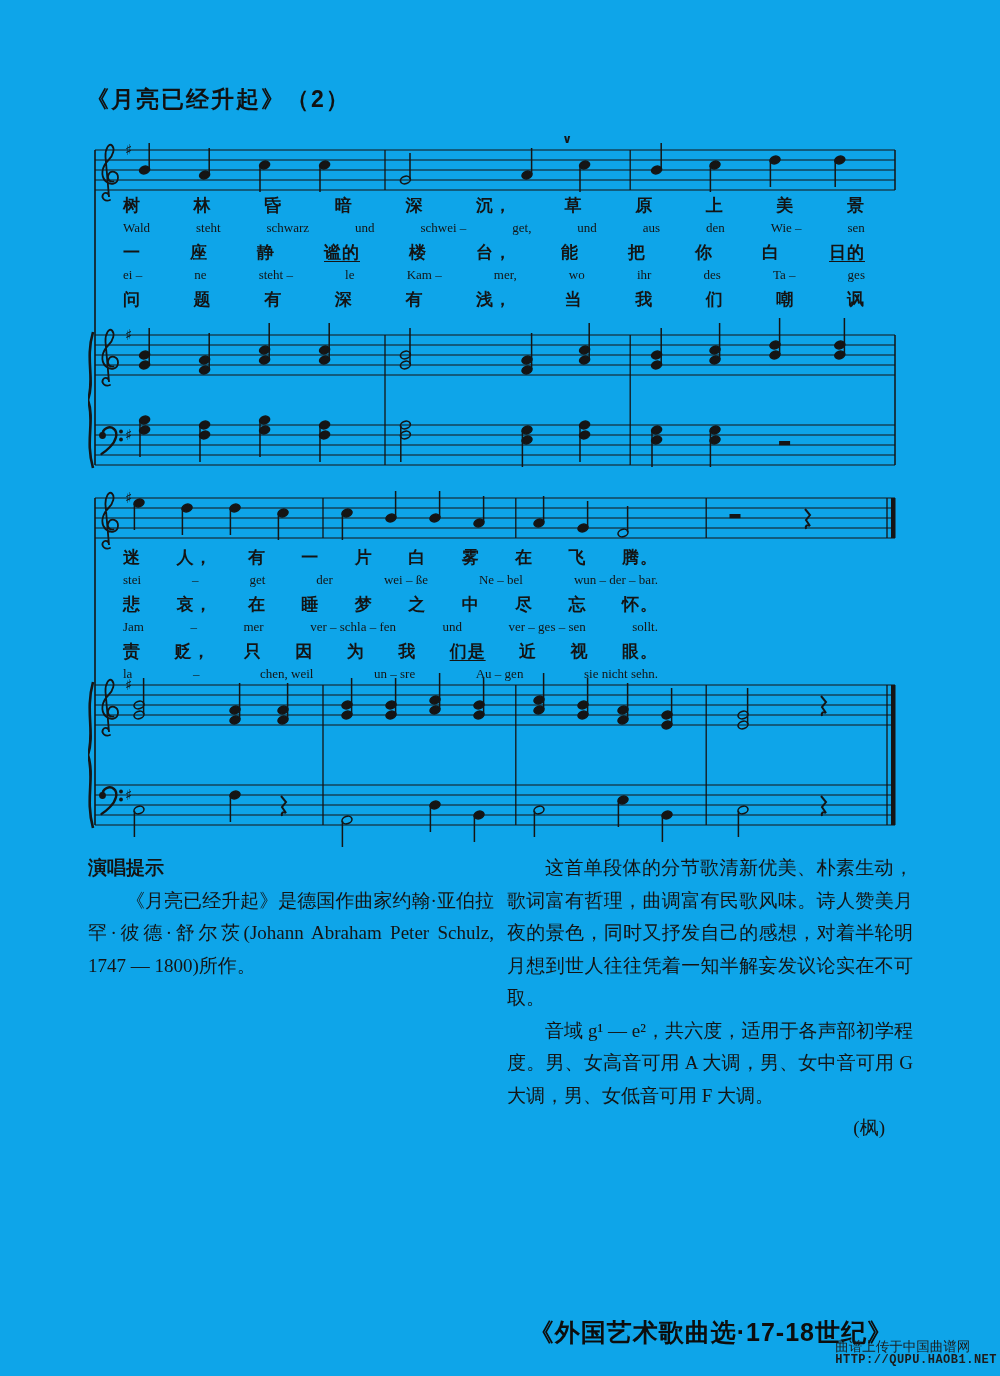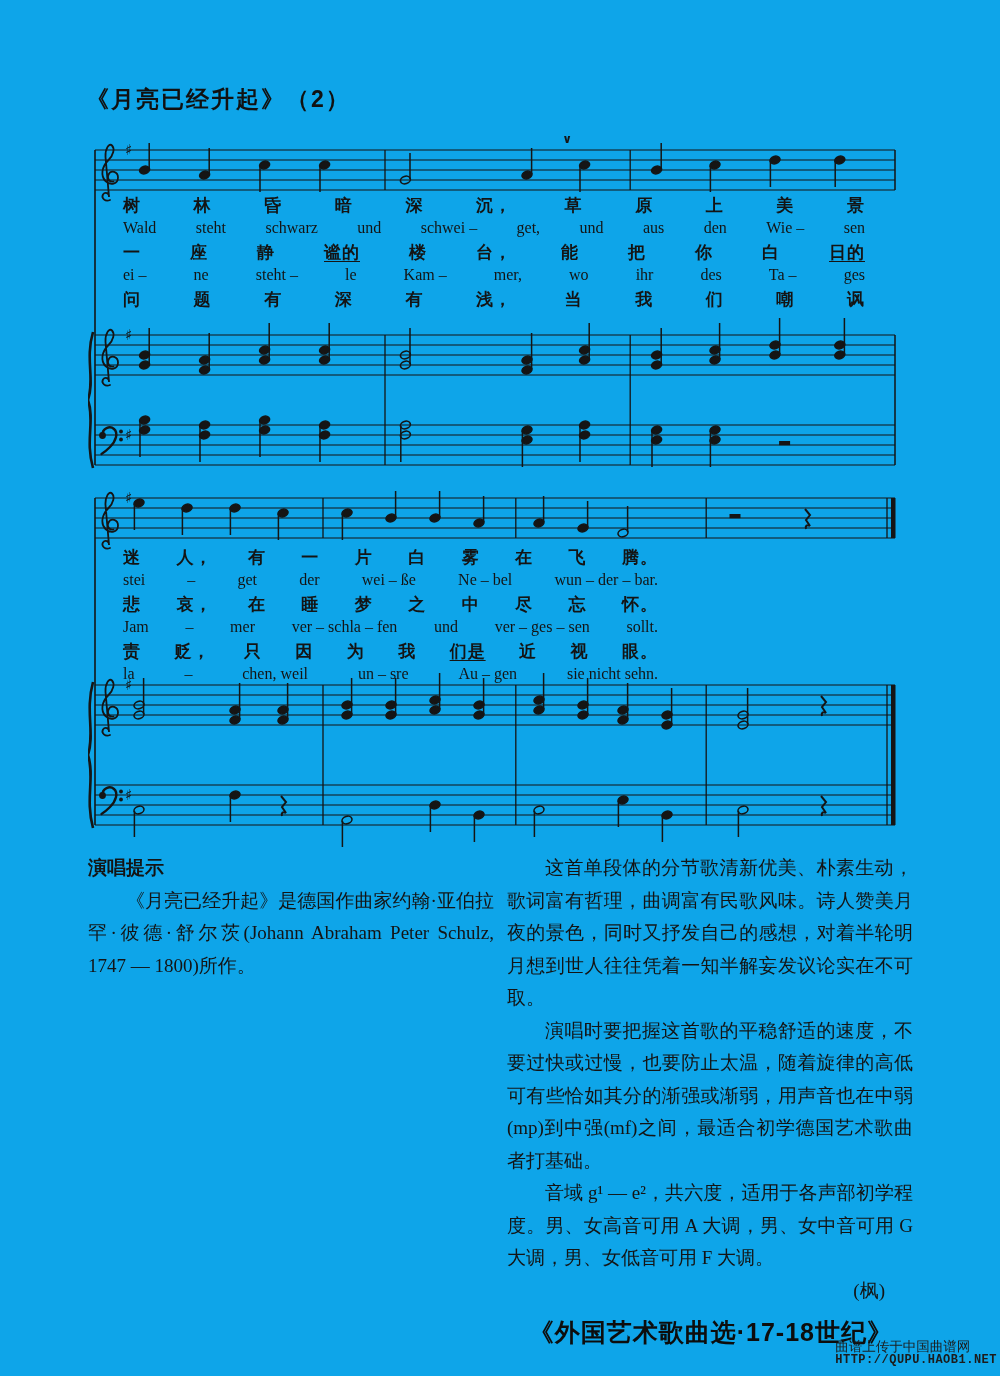--- a/index.html
+++ b/index.html
@@ -13,21 +13,21 @@
   #sys1svg{top:120px;height:382px;}
   #sys2svg{top:470px;height:384px;}
   
   .lyrics{position:absolute;left:95px;}
   #lyrics1{top:194px;width:790px;}
   #lyrics2{top:546px;width:790px;}
   .lyr-row{display:flex;justify-content:space-between;margin-left:28px;}
   #lyrics1 .lyr-row{width:742px;}
   #lyrics2 .lyr-row{width:535px;}
   .lyr-row.zh{font-size:17px;font-weight:600;line-height:23px;letter-spacing:1px;}
-  .lyr-row.de{font-size:16px;line-height:22px;margin-bottom:2px;align-items:center;}
+  .lyr-row.de{font-size:13px;line-height:22px;margin-bottom:2px;align-items:center;}
   .lyr-row span{white-space:pre;}
   .lyr-row span.u{text-decoration:underline;text-underline-offset:3px;}
   
   #prose{position:absolute;left:88px;top:852px;width:826px;display:flex;gap:13px;}
   .col{width:406px;font-size:19px;line-height:32.5px;text-align:justify;}
   .col p{margin:0;text-indent:2em;}
   .col p.head{font-family:"Liberation Sans","DejaVu Sans",sans-serif;font-weight:bold;text-indent:0;}
   .col p.sig{text-indent:0;text-align:right;padding-right:28px;}
   
   #footer{position:absolute;top:1316px;right:107px;font-family:"Liberation Sans","DejaVu Sans",sans-serif;
@@ -419,21 +419,20 @@
       </div>
     </div>
 
   <div id="prose">
     <div class="col" id="col-left">
       <p class="head">演唱提示</p>
     <p>《月亮已经升起》是德国作曲家约翰·亚伯拉罕·彼德·舒尔茨(Johann Abraham Peter Schulz, 1747 — 1800)所作。</p>
       </div>
     <div class="col" id="col-right">
         <p>这首单段体的分节歌清新优美、朴素生动，歌词富有哲理，曲调富有民歌风味。诗人赞美月夜的景色，同时又抒发自己的感想，对着半轮明月想到世人往往凭着一知半解妄发议论实在不可取。</p>
-        <p>演唱时要把握这首歌的平稳舒适的速度，不要过快或过慢，也要防止太温，随着旋律的高低可有些恰如其分的渐强或渐弱，用声音也在中弱(mp)到中强(mf)之间，最适合初学德国艺术歌曲者打基础。</p>
         <p>音域 g¹ — e²，共六度，适用于各声部初学程度。男、女高音可用 A 大调，男、女中音可用 G 大调，男、女低音可用 F 大调。</p>
         <p class="sig">(枫)</p>
       </div>
   </div>
 
   <div id="footer">《外国艺术歌曲选·17-18世纪》</div>
 
   <div id="watermark">
     <div class="w1">曲谱上传于中国曲谱网</div>
     <div class="w2">HTTP://QUPU.HAOB1.NET</div>

